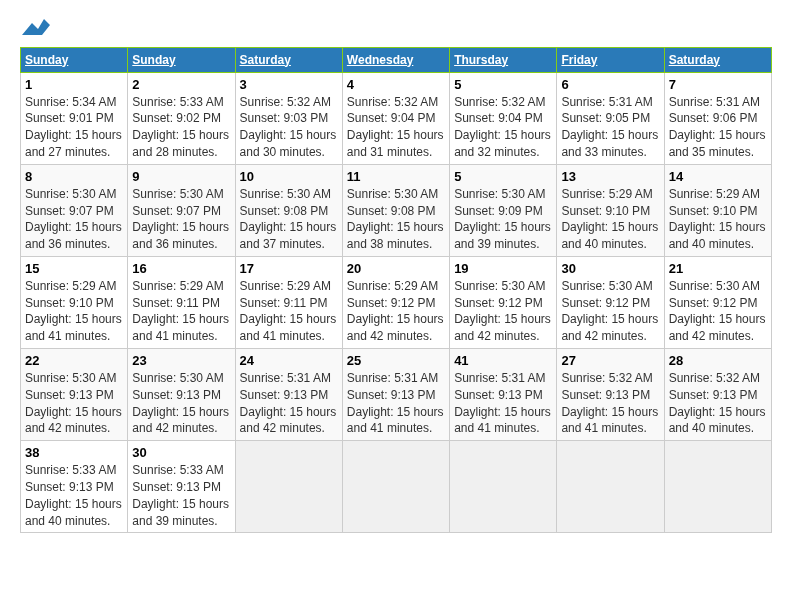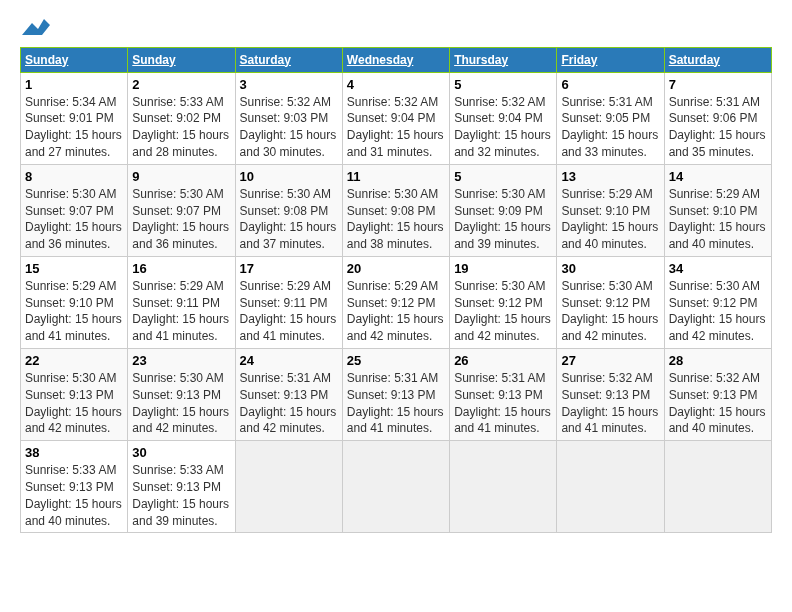--- a/index.html
+++ b/index.html
@@ -278,21 +278,21 @@
       </td>
           <td>
         <span class="day-num">30</span>
         <span class="day-info">
           Sunrise: 5:30 AM<br>
           Sunset: 9:12 PM<br>
           Daylight: 15 hours and 42 minutes.
         </span>
       </td>
           <td>
-        <span class="day-num">34</span>
+        <span class="day-num">21</span>
         <span class="day-info">
           Sunrise: 5:30 AM<br>
           Sunset: 9:12 PM<br>
           Daylight: 15 hours and 42 minutes.
         </span>
       </td>
         </tr>
         <tr>
           <td>
         <span class="day-num">22</span>
@@ -320,21 +320,21 @@
       </td>
           <td>
         <span class="day-num">25</span>
         <span class="day-info">
           Sunrise: 5:31 AM<br>
           Sunset: 9:13 PM<br>
           Daylight: 15 hours and 41 minutes.
         </span>
       </td>
           <td>
-        <span class="day-num">26</span>
+        <span class="day-num">41</span>
         <span class="day-info">
           Sunrise: 5:31 AM<br>
           Sunset: 9:13 PM<br>
           Daylight: 15 hours and 41 minutes.
         </span>
       </td>
           <td>
         <span class="day-num">27</span>
         <span class="day-info">
           Sunrise: 5:32 AM<br>

